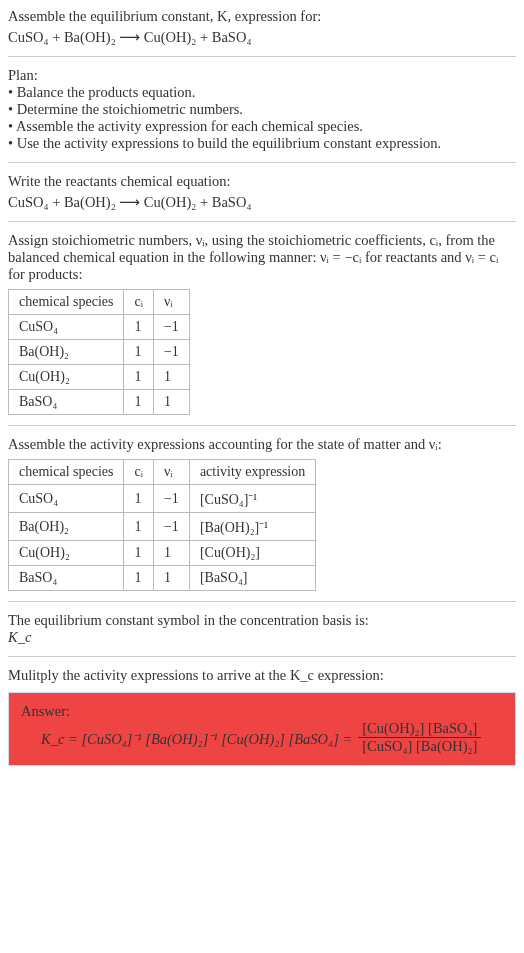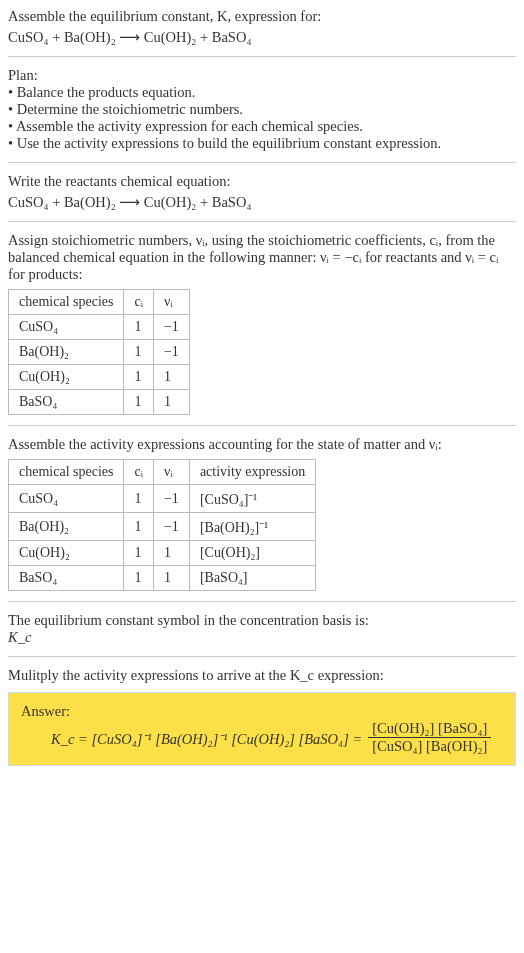--- a/index.html
+++ b/index.html
@@ -28,35 +28,35 @@
 }
 table.datatable th, table.datatable td {
   border: 1px solid #bbb;
   padding: 4px 10px;
   text-align: left;
   margin-top: 24px;
 }
 table.datatable th { font-weight: normal; }
 .eqn { margin: 4px 0; }
 .answer-box {
-  background: #fde047;
+  background: #ef4444;
   border: 1px solid #c7dff0;
   padding: 10px 12px;
   margin-top: 6px;
 }
 .frac {
   display: inline-block;
   vertical-align: middle;
   text-align: center;
   margin: 0 2px;
 }
 .frac .num { display:block; border-bottom: 1px solid #333; padding: 0 4px; }
 .frac .den { display:block; padding: 0 4px; }
 .kc-line { display:flex; align-items:center; flex-wrap:wrap; gap:4px; }
-.indent-block { margin-left: 30px; align-items: center; }
+.indent-block { margin-left: 20px; align-items: center; }
 </style>
 </head>
 <body>
 
 <div class="section">
   <span>Assemble the equilibrium constant, K, expression for:</span>
   <div class="eqn serif-math">CuSO₄ + Ba(OH)₂ ⟶ Cu(OH)₂ + BaSO₄</div>
 </div>
 <hr>
 

